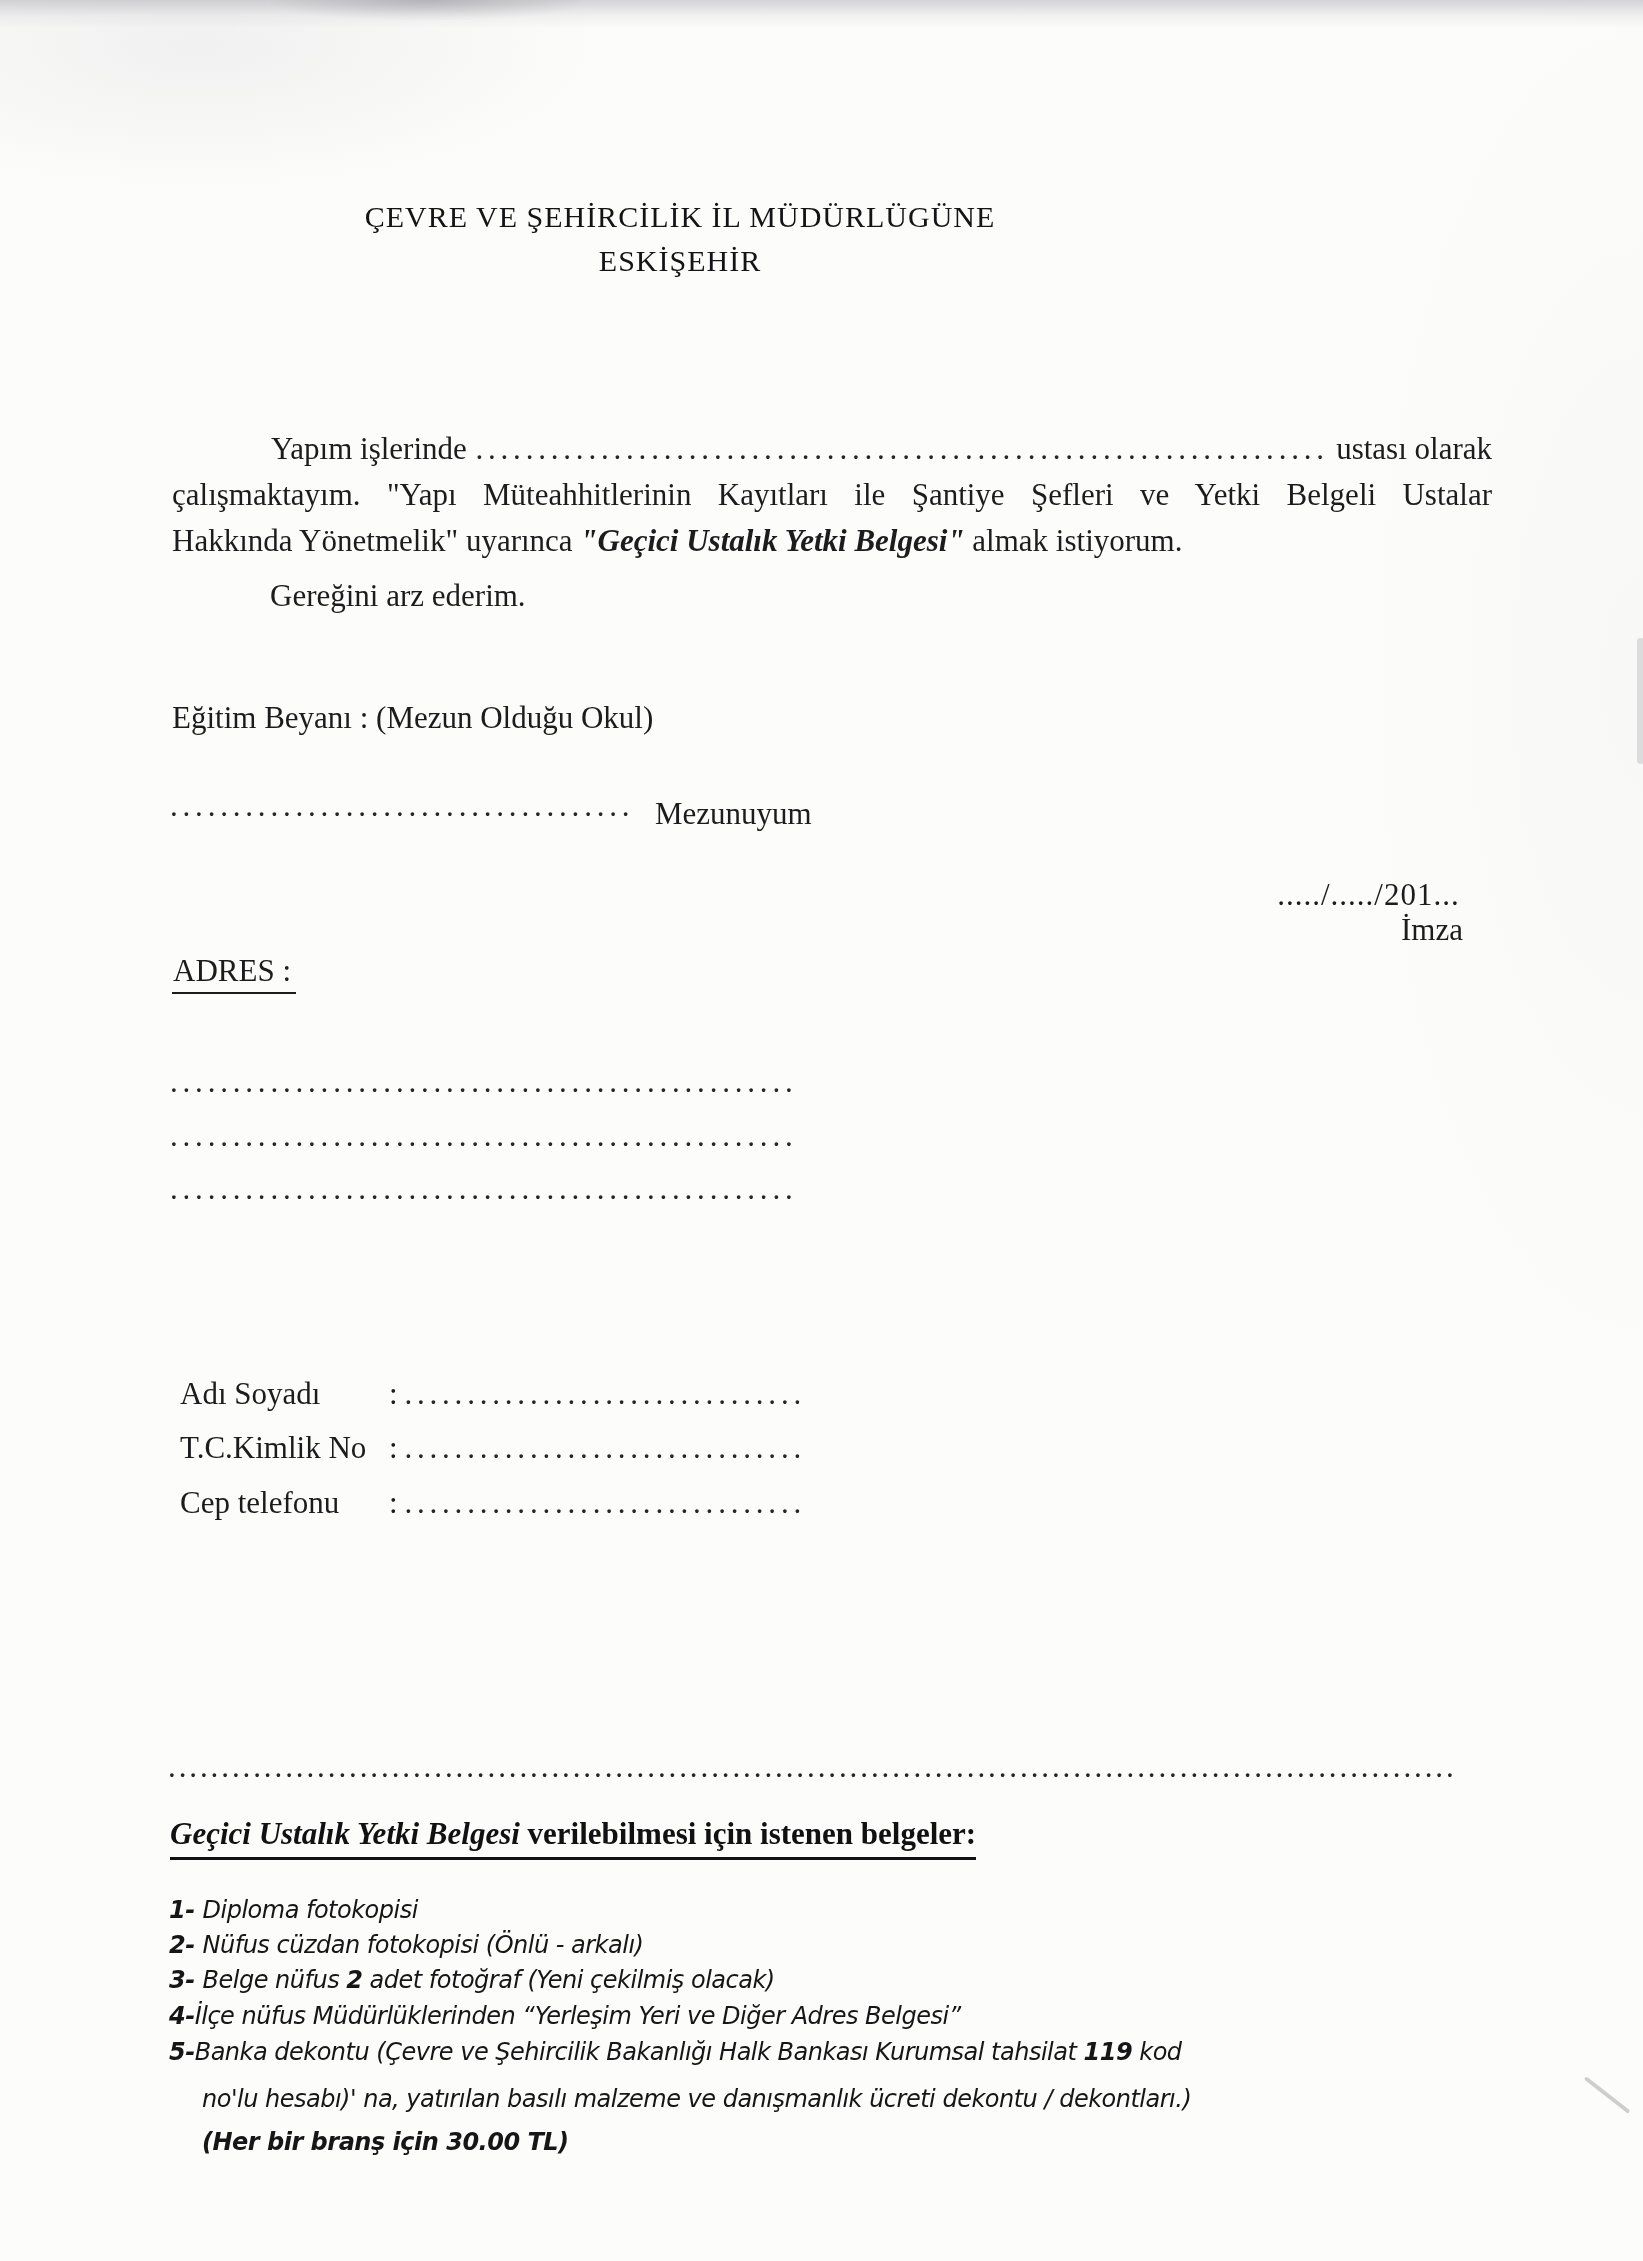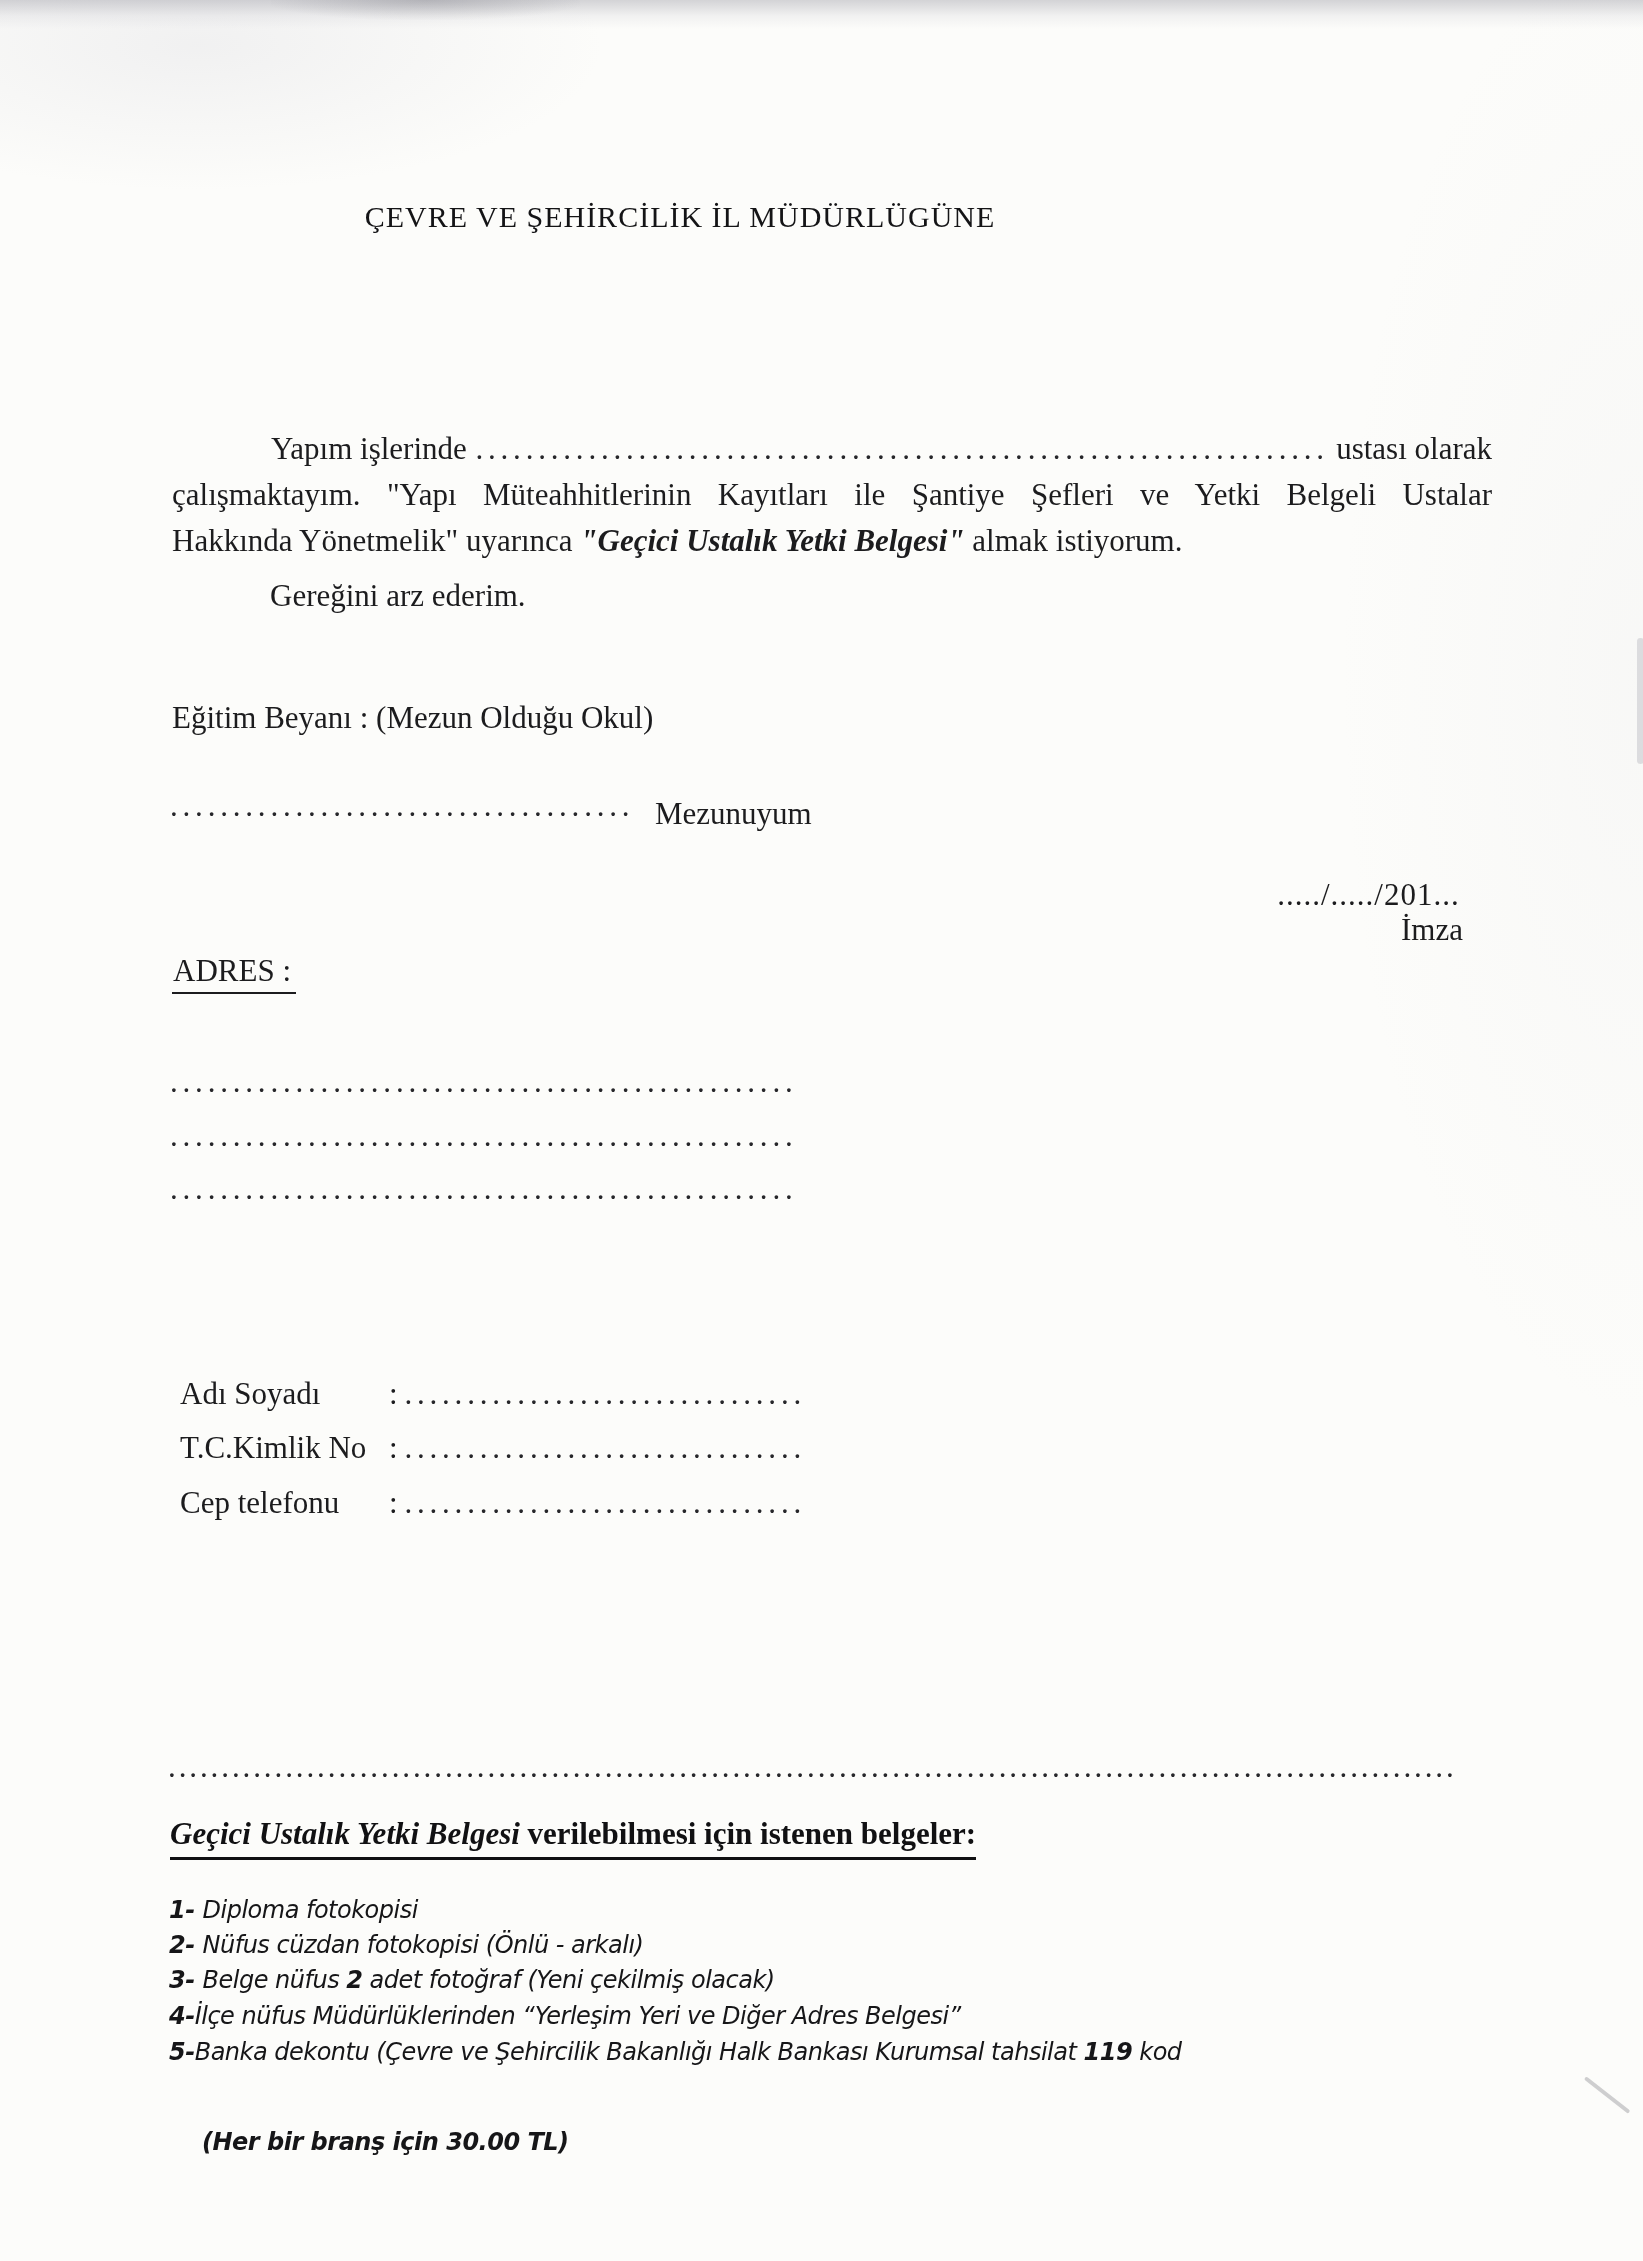--- a/index.html
+++ b/index.html
@@ -109,20 +109,21 @@
 
 <div class="page">
 
   <div class="scan-band"></div>
   <div class="scan-band-dark"></div>
   <div class="smudge-right"></div>
   <div class="smudge-edge"></div>
 
   <div class="abs title">
     <div>ÇEVRE VE ŞEHİRCİLİK İL MÜDÜRLÜGÜNE</div>
+    <div>ESKİŞEHİR</div>
   </div>
 
   <div class="abs para">
     <div class="para-line1">
       <span class="prefix">Yapım işlerinde</span>
       <span class="fill-dots">..........................................................................................</span>
       <span class="suffix">ustası olarak</span>
     </div>
     <div class="para-line2">çalışmaktayım. "Yapı Müteahhitlerinin Kayıtları ile Şantiye Şefleri ve Yetki Belgeli Ustalar</div>
     <div class="para-line3">
@@ -189,16 +190,17 @@
   </div>
   <div class="abs list-item li-3">
     <span class="num">3- </span><span>Belge nüfus </span><span class="b">2</span><span> adet fotoğraf (Yeni çekilmiş olacak)</span>
   </div>
   <div class="abs list-item li-4">
     <span class="num">4-</span><span>İlçe nüfus Müdürlüklerinden “Yerleşim Yeri ve Diğer Adres Belgesi”</span>
   </div>
   <div class="abs list-item li-5">
     <span class="num">5-</span><span>Banka dekontu (Çevre ve Şehircilik Bakanlığı Halk Bankası Kurumsal tahsilat </span><span class="b">119</span><span> kod</span>
   </div>
+  <div class="abs list-item li-5b">no'lu hesabı)' na, yatırılan basılı malzeme ve danışmanlık ücreti dekontu / dekontları.)</div>
   <div class="abs list-item li-5c">(Her bir branş için 30.00 TL)</div>
 
 </div>
 
 
 </body></html>

